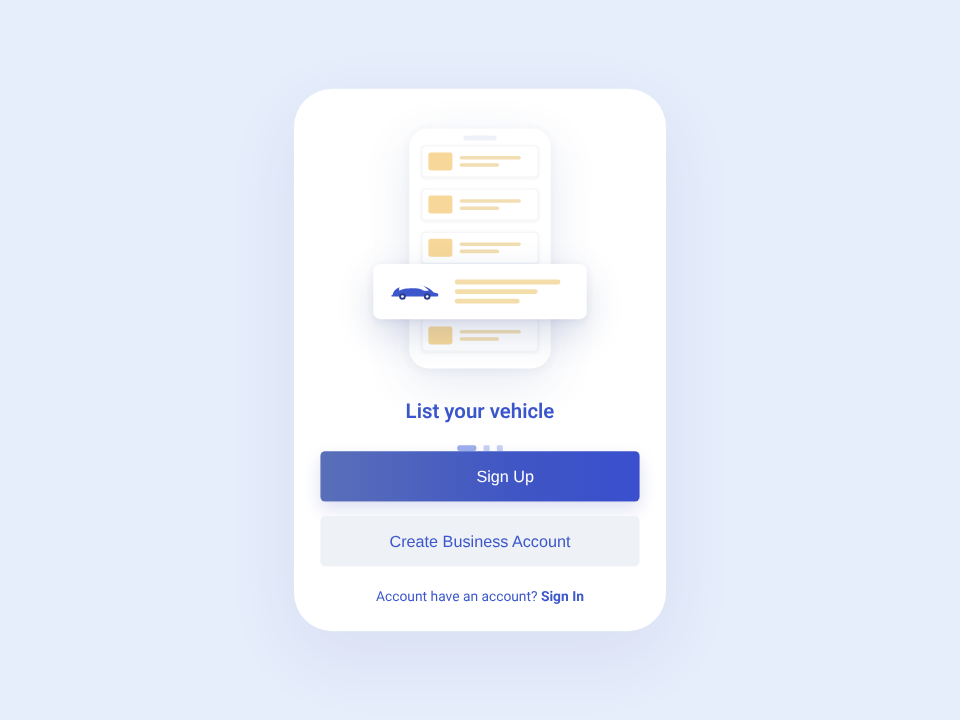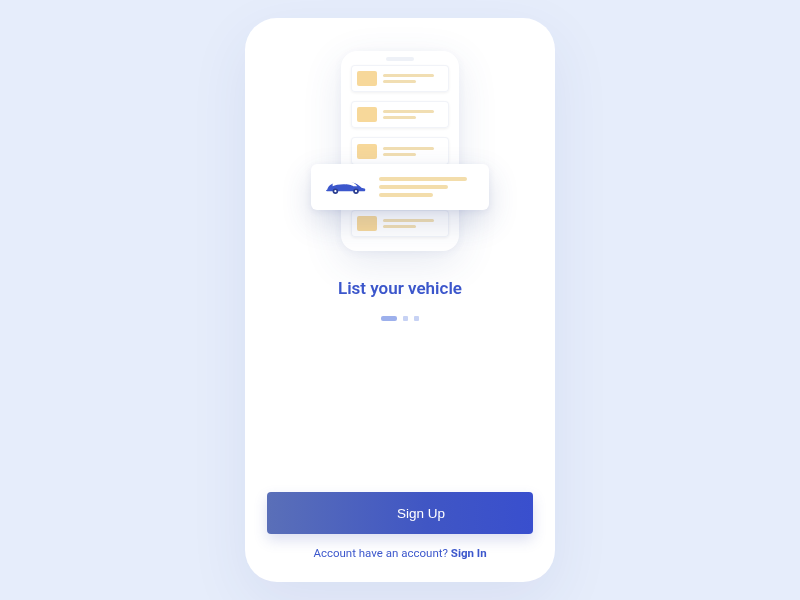--- a/index.html
+++ b/index.html
@@ -6,21 +6,21 @@
   html, body { width: 800px; height: 600px; }
   body {
     background: #e6edfb;
     font-family: -apple-system, BlinkMacSystemFont, "Segoe UI", Roboto, sans-serif;
     display: flex;
     align-items: center;
     justify-content: center;
   }
   .phone-card {
     width: 310px;
-    height: 564px;
+    height: 452px;
     background: #ffffff;
     border-radius: 32px;
     box-shadow: 0 20px 60px rgba(50,70,140,0.08);
     display: flex;
     flex-direction: column;
     align-items: center;
     padding: 28px 22px 22px 22px;
     position: relative;
     overflow: hidden;
   }
@@ -226,18 +226,21 @@
     <div class="dot"></div>
     <div class="dot"></div>
   </div>
 
   <div class="spacer"></div>
 
   <button class="btn btn-primary">
     <span>Sign Up</span>
   </button>
 
+  <button class="btn btn-secondary">
+    <span>Create Business Account</span>
+  </button>
 
   <div class="signin-row">
     <span>Account have an account? </span><span class="link">Sign In</span>
   </div>
 
 </div>
 
 </body></html>

